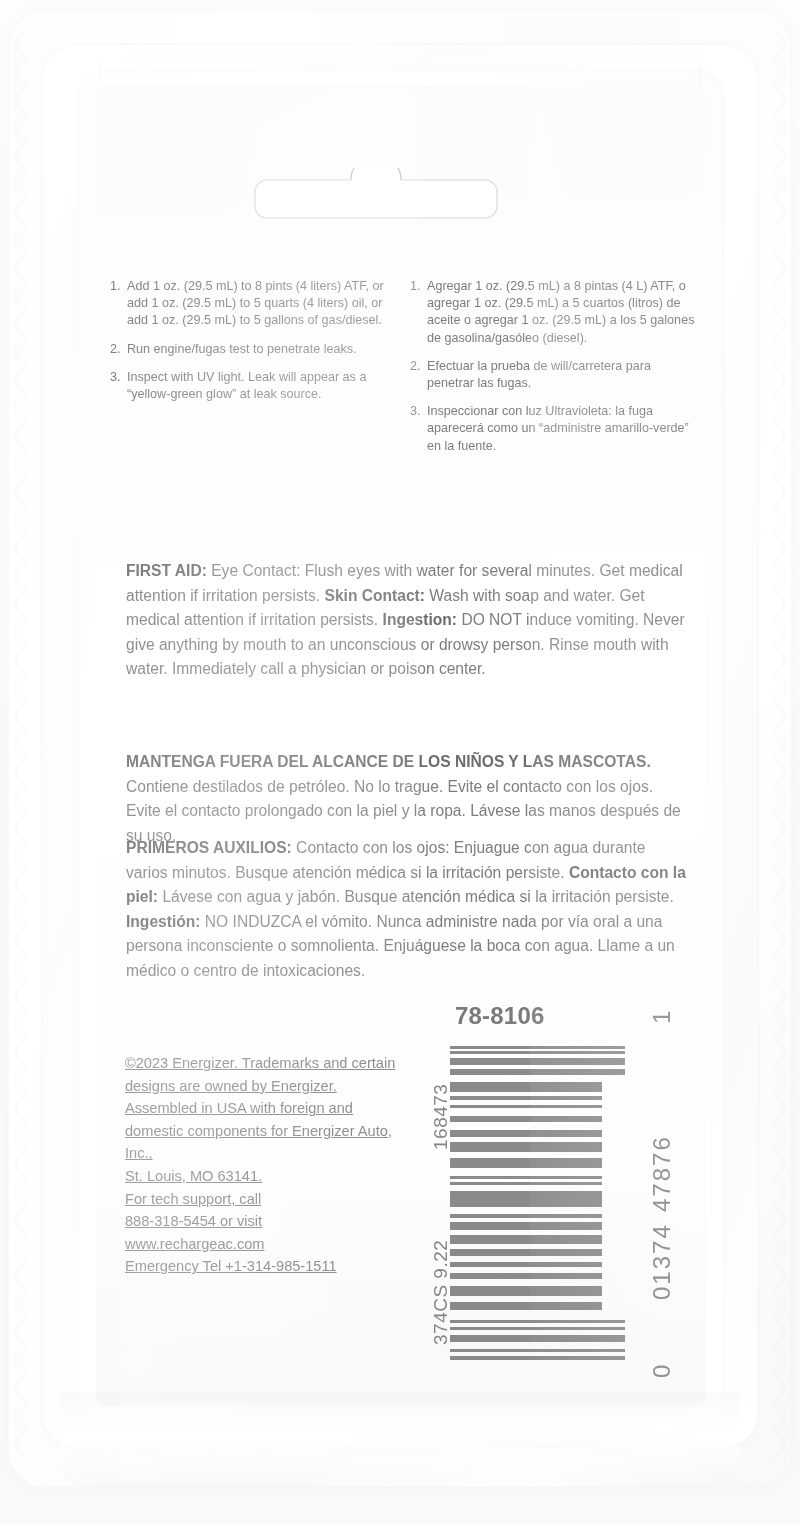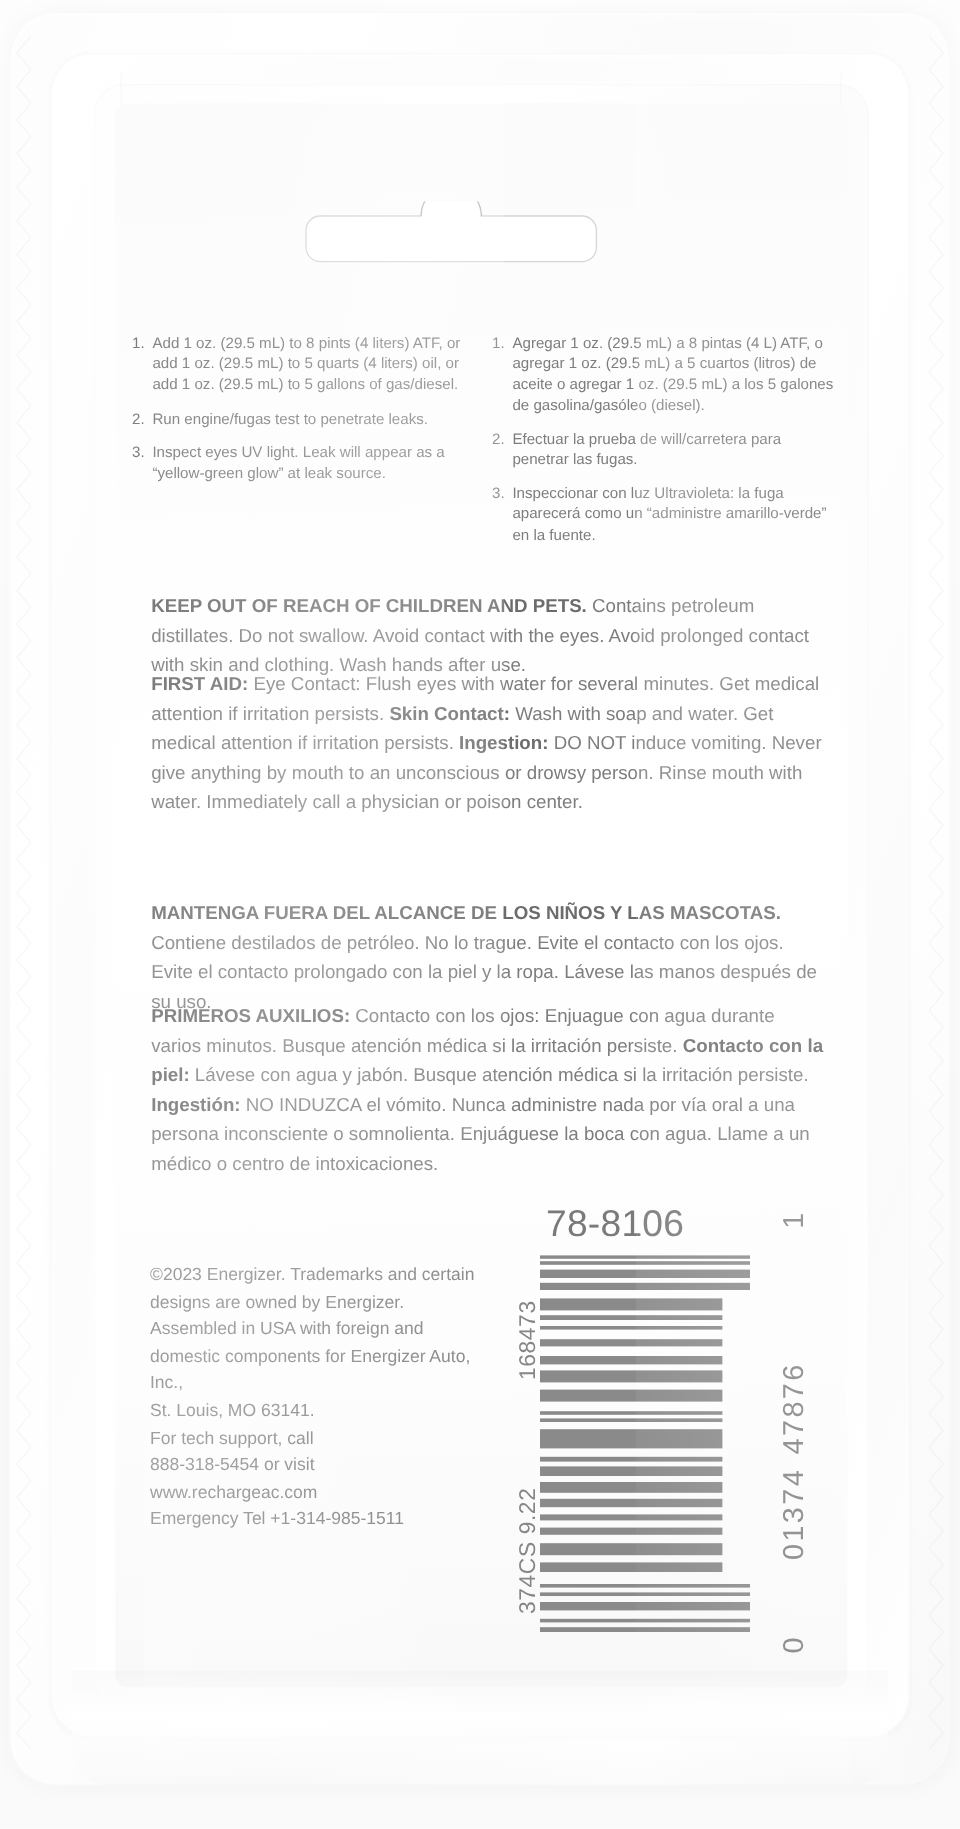--- a/index.html
+++ b/index.html
@@ -129,33 +129,34 @@
 
   
   #copyright {
     position: absolute;
     left: 125px; top: 1052px;
     width: 272px;
     font-size: 14.6px;
     line-height: 22.6px;
     color: #818181;
     white-space: pre-line;
+    text-decoration: underline;
   }
 
   
   #barcode-area {
     position: absolute;
     left: 410px; top: 1000px;
     width: 250px; height: 390px;
   }
   #sku {
     position: absolute;
     left: 45px; top: 2px;
-    font-size: 31px;
-    font-weight: normal;
+    font-size: 24px;
+    font-weight: bold;
     letter-spacing: .2px;
     color: #7a7a7a;
   }
   #bars {
     position: absolute;
     left: 40px; top: 46px;
     width: 175px; height: 340px;
   }
   .sidelabel {
     position: absolute;
@@ -229,43 +230,40 @@
       <div class="instr-item">
         <span class="instr-num">1.</span>
         <span class="instr-body">Add 1 oz. (29.5 mL) to 8 pints (4 liters) ATF, or add 1 oz. (29.5 mL) to 5 quarts (4 liters) oil, or add 1 oz. (29.5 mL) to 5 gallons of gas/diesel.</span>
       </div>
       <div class="instr-item">
         <span class="instr-num">2.</span>
         <span class="instr-body">Run engine/fugas test to penetrate leaks.</span>
       </div>
       <div class="instr-item">
         <span class="instr-num">3.</span>
-        <span class="instr-body">Inspect eyes UV light. Leak will appear as a “yellow-green glow” at leak source.</span>
+        <span class="instr-body">Inspect with UV light. Leak will appear as a “yellow-green glow” at leak source.</span>
       </div>
     </div>
 
     <div class="instr-col">
       <div class="instr-item">
         <span class="instr-num">1.</span>
         <span class="instr-body">Agregar 1 oz. (29.5 mL) a 8 pintas (4 L) ATF, o agregar 1 oz. (29.5 mL) a 5 cuartos (litros) de aceite o agregar 1 oz. (29.5 mL) a los 5 galones de gasolina/gasóleo (diesel).</span>
       </div>
       <div class="instr-item">
         <span class="instr-num">2.</span>
         <span class="instr-body">Efectuar la prueba de will/carretera para penetrar las fugas.</span>
       </div>
       <div class="instr-item">
         <span class="instr-num">3.</span>
         <span class="instr-body">Inspeccionar con luz Ultravioleta: la fuga aparecerá como un “administre amarillo-verde” en la fuente.</span>
       </div>
     </div>
   </div>
 
-  <div class="warn-block" id="warn-en-1">
-    <strong>KEEP OUT OF REACH OF CHILDREN AND PETS.</strong><span> Contains petroleum distillates. Do not swallow. Avoid contact with the eyes. Avoid prolonged contact with skin and clothing. Wash hands after use.</span>
-  </div>
 
   <div class="warn-block" id="warn-en-2">
     <strong>FIRST AID:</strong><span> Eye Contact: Flush eyes with water for several minutes. Get medical attention if irritation persists. </span><strong>Skin Contact:</strong><span> Wash with soap and water. Get medical attention if irritation persists. </span><strong>Ingestion:</strong><span> DO NOT induce vomiting. Never give anything by mouth to an unconscious or drowsy person. Rinse mouth with water. Immediately call a physician or poison center.</span>
   </div>
 
   <div class="warn-block" id="warn-es-1">
     <strong>MANTENGA FUERA DEL ALCANCE DE LOS NIÑOS Y LAS MASCOTAS.</strong><span> Contiene destilados de petróleo. No lo trague. Evite el contacto con los ojos. Evite el contacto prolongado con la piel y la ropa. Lávese las manos después de su uso.</span>
   </div>
 
   <div class="warn-block" id="warn-es-2">

